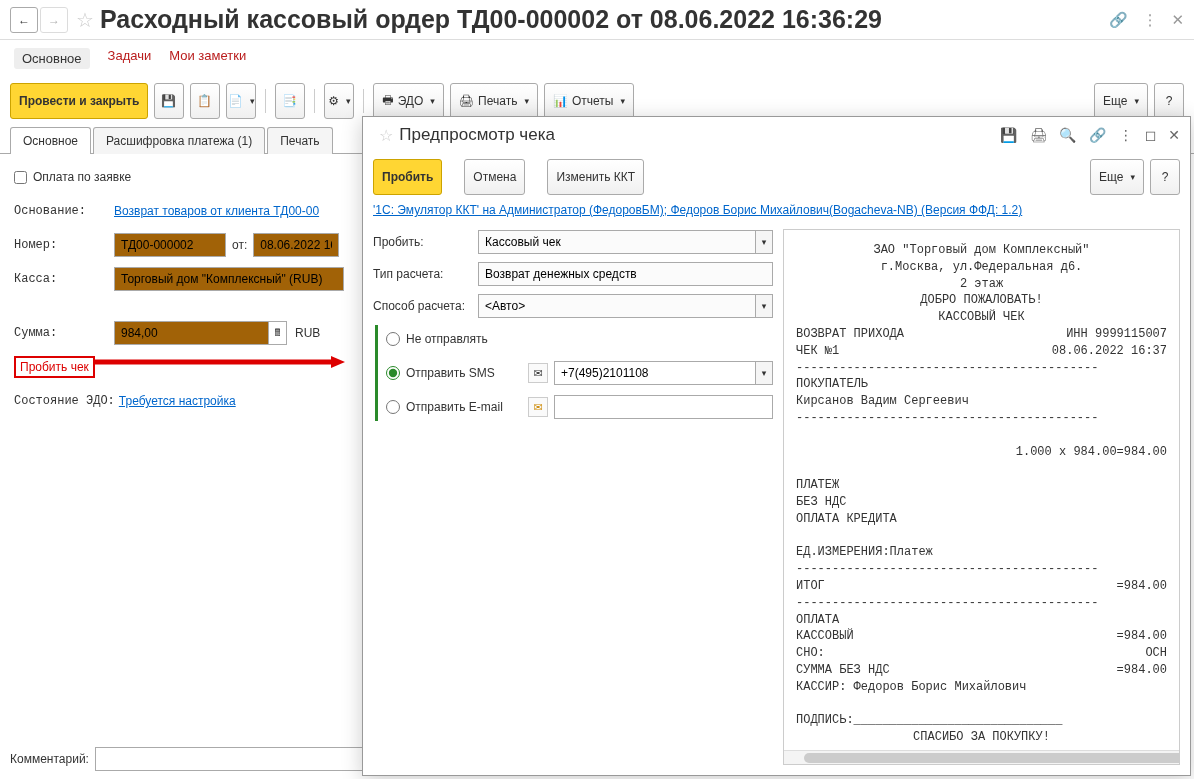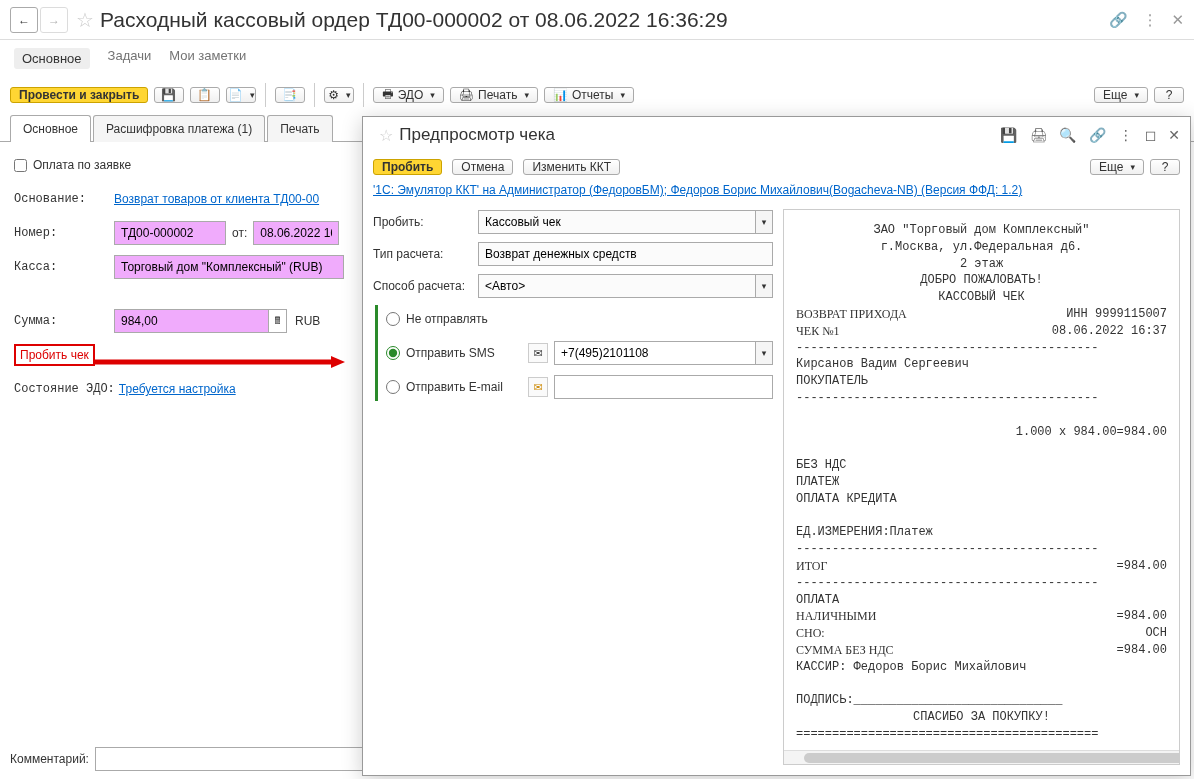--- a/index.html
+++ b/index.html
@@ -3,61 +3,61 @@
 <meta charset="utf-8">
 <style>
 * { box-sizing: border-box; margin: 0; padding: 0; }
 body { font-family: Arial, sans-serif; font-size: 12px; background: #fff; color: #333; width: 1194px; height: 779px; position: relative; overflow: hidden; }
 
 
 .header-bar { display: flex; align-items: center; padding: 6px 10px; border-bottom: 1px solid #ddd; height: 40px; }
 .nav-btn { width: 28px; height: 26px; border: 1px solid #aaa; background: #fff; margin-right: 2px; display: flex; align-items: center; justify-content: center; cursor: pointer; border-radius: 3px; }
 .nav-btn.disabled { opacity: 0.4; }
 .star-icon { color: #ccc; font-size: 20px; margin: 0 6px; }
-.page-title { font-size: 21px; font-weight: normal; flex: 1; }
+.page-title { font-size: 25px; font-weight: bold; flex: 1; }
 .header-right { display: flex; gap: 14px; align-items: center; }
 .header-icon { color: #999; font-size: 15px; cursor: pointer; }
 
 
 .nav-tabs { display: flex; gap: 18px; padding: 8px 14px; }
-.nav-tab { color: #737373; cursor: pointer; font-size: 13px; }
+.nav-tab { color: #b91c1c; cursor: pointer; font-size: 13px; }
 .nav-tab.active { background: #eee; color: #333; padding: 3px 8px; border-radius: 3px; }
 
 
 .toolbar { display: flex; align-items: center; padding: 6px 10px; gap: 6px; border-bottom: 1px solid transparent; }
-.btn { height: 16px; border: 1px solid #aaa; background: linear-gradient(#fff, #f0f0f0); border-radius: 3px; padding: 0 8px; display: flex; align-items: center; cursor: pointer; font-size: 12px; gap: 4px; }
+.btn { height: 36px; border: 1px solid #aaa; background: linear-gradient(#fff, #f0f0f0); border-radius: 3px; padding: 0 8px; display: flex; align-items: center; cursor: pointer; font-size: 12px; gap: 4px; }
 .btn.yellow { background: #ffd633; border-color: #cca300; font-weight: bold; }
 .btn.icon-only { width: 30px; padding: 0; justify-content: center; }
 .btn .caret { font-size: 9px; margin-left: 3px; }
 .toolbar-sep { width: 1px; height: 24px; background: #ccc; margin: 0 3px; }
 .toolbar-right { margin-left: auto; display: flex; gap: 6px; }
 
 
 .sub-tabs { display: flex; padding: 0 10px; border-bottom: 1px solid #aaa; }
 .sub-tab { padding: 6px 12px; border: 1px solid #aaa; border-bottom: none; background: #f5f5f5; cursor: pointer; margin-right: 2px; border-radius: 3px 3px 0 0; position: relative; top: 1px; }
 .sub-tab.active { background: #fff; }
 
 
 .form-area { padding: 10px 14px; }
 .form-row { display: flex; align-items: center; margin-bottom: 8px; min-height: 26px; }
 .form-label { width: 100px; font-size: 12px; font-family: Liberation Mono, monospace; }
-.form-input { height: 24px; border: 1px solid #aaa; padding: 0 6px; font-size: 12px; background: #f0abfc; }
+.form-input { height: 24px; border: 1px solid #aaa; padding: 0 6px; font-size: 12px; background: #a16207; }
 .form-link { color: #0066cc; text-decoration: underline; cursor: pointer; }
 .checkbox-row { display: flex; align-items: center; gap: 6px; }
 .red-callout { color: #d00; cursor: pointer; border: 2px solid #d00; padding: 2px 4px; font-weight: normal; }
 .red-arrow { position: absolute; left: 95px; top: 356px; width: 250px; height: 12px; pointer-events: none; }
 
 
 .panel { position: absolute; left: 362px; top: 116px; right: 3px; bottom: 3px; background: #fff; border: 1px solid #999; box-shadow: 0 4px 20px rgba(0,0,0,0.2); display: flex; flex-direction: column; }
 .panel-header { display: flex; align-items: center; padding: 6px 10px; height: 36px; }
 .panel-title { font-size: 17px; flex: 1; }
 .panel-header-icons { display: flex; gap: 12px; align-items: center; }
 .panel-header-icons span { color: #666; cursor: pointer; font-size: 14px; }
 
-.panel-toolbar { display: flex; align-items: center; padding: 6px 10px; gap: 10px; }
+.panel-toolbar { display: flex; align-items: center; padding: 6px 10px; gap: 22px; }
 .panel-info { color: #0066cc; padding: 2px 10px 8px; font-size: 12px; text-decoration: underline; }
 
 .panel-body { display: flex; flex: 1; overflow: hidden; }
 .panel-left { width: 420px; padding: 4px 10px; }
 .panel-right { flex: 1; border: 1px solid #ccc; margin: 4px 10px 10px 0; padding: 12px; font-family: 'Courier New', monospace; font-size: 12px; line-height: 1.4; overflow: auto; position: relative; }
 
 .pl-row { display: flex; align-items: center; margin-bottom: 6px; min-height: 26px; }
 .pl-label { width: 105px; font-size: 12px; }
 .pl-input { flex: 1; height: 24px; border: 1px solid #aaa; padding: 0 6px; font-size: 12px; background: #fbfbfb; }
 .pl-select { display: flex; align-items: center; flex: 1; }
@@ -69,21 +69,21 @@
 .radio-row { display: flex; align-items: center; margin-bottom: 6px; min-height: 28px; gap: 6px; }
 .radio-row input[type="radio"] { accent-color: #2a8a2a; width: 14px; height: 14px;}
 .radio-row label { width: 116px; font-size: 12px; }
 .radio-row .mini-icon { width: 20px; height: 20px; display: flex; align-items: center; justify-content: center; border: 1px solid #ccc; font-size: 11px; background: #fafafa; }
 .radio-row .phone-input { flex: 1; height: 24px; border: 1px solid #aaa; padding: 0 6px; font-size: 12px; }
 .radio-row .phone-group { display:flex; flex:1; }
 .radio-row .phone-group input { flex:1; border-right:none; }
 .radio-row .phone-group .drop { width:18px; height:24px; border:1px solid #aaa; background:#f5f5f5; display:flex; align-items:center; justify-content:center; font-size:9px; cursor:pointer; }
 .receipt-center { text-align: center; }
 .receipt-row { display: flex; }
-.receipt-row .l { flex: 1; font-family: Liberation Serif, serif; }
+.receipt-row .l { flex: 1; }
 .receipt-row .r { text-align: right; }
 .receipt-sep { letter-spacing: 0; overflow: hidden; white-space: nowrap; }
 
 
 .comment-bar { position: absolute; left: 10px; right: 10px; bottom: 8px; display: flex; align-items: center; gap: 6px; }
 .comment-bar input { flex: 1; height: 24px; border: 1px solid #aaa; padding: 0 6px; }
 
 
 .h-scroll { position: absolute; left: 0; right: 0; bottom: 0; height: 14px; background: #f4f4f4; border-top: 1px solid #ddd; }
 .h-scroll .thumb { position: absolute; left: 20px; top: 2px; width: 760px; height: 10px; background: #ccc; border-radius: 5px; }
@@ -265,43 +265,43 @@
       <div class="receipt-center">КАССОВЫЙ ЧЕК</div>
       <div class="receipt-row">
           <span class="l">ВОЗВРАТ ПРИХОДА</span>
           <span class="r">ИНН 9999115007</span>
         </div>
       <div class="receipt-row">
           <span class="l">ЧЕК №1</span>
           <span class="r">08.06.2022 16:37</span>
         </div>
       <div class="receipt-sep">------------------------------------------</div>
+      <div>ПОКУПАТЕЛЬ</div>
       <div> Кирсанов Вадим Сергеевич</div>
-      <div>ПОКУПАТЕЛЬ</div>
       <div class="receipt-sep">------------------------------------------</div>
       <div>&nbsp;</div>
       <div class="receipt-row">
           <span class="l"></span>
           <span class="r">1.000 x 984.00=984.00</span>
         </div>
       <div>&nbsp;</div>
+      <div>ПЛАТЕЖ</div>
       <div>БЕЗ НДС</div>
-      <div>ПЛАТЕЖ</div>
       <div>ОПЛАТА КРЕДИТА</div>
       <div>&nbsp;</div>
       <div>ЕД.ИЗМЕРЕНИЯ:Платеж</div>
       <div class="receipt-sep">------------------------------------------</div>
       <div class="receipt-row">
           <span class="l">ИТОГ</span>
           <span class="r">=984.00</span>
         </div>
       <div class="receipt-sep">------------------------------------------</div>
       <div>ОПЛАТА</div>
       <div class="receipt-row">
-          <span class="l"> НАЛИЧНЫМИ</span>
+          <span class="l"> КАССОВЫЙ</span>
           <span class="r">=984.00</span>
         </div>
       <div class="receipt-row">
           <span class="l">СНО:</span>
           <span class="r">ОСН</span>
         </div>
       <div class="receipt-row">
           <span class="l"> СУММА БЕЗ НДС</span>
           <span class="r">=984.00</span>
         </div>

